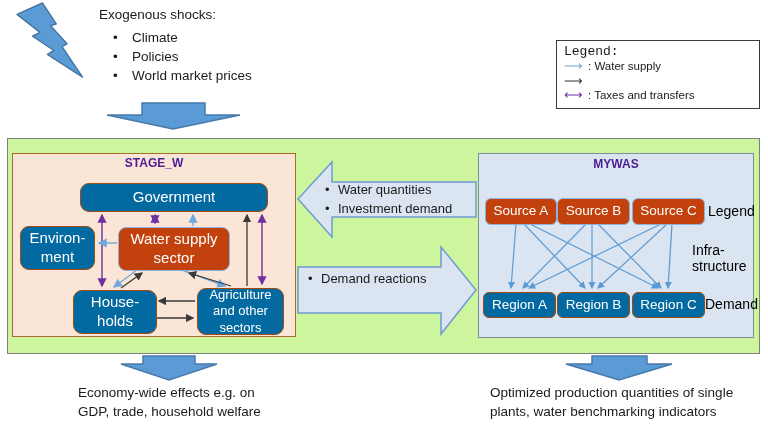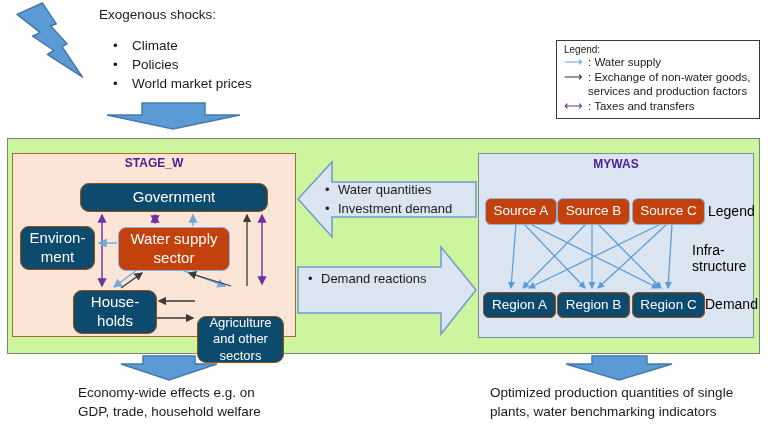--- a/index.html
+++ b/index.html
@@ -11,36 +11,36 @@
   }
   .abs{position:absolute;}
   .pre{white-space:pre-line;}
   
   .green-box{left:7px;top:138px;width:753px;height:216px;background:#ccf59e;border:1.5px solid #7f7f7f;box-sizing:border-box;}
   .stage-box{left:12px;top:153px;width:284px;height:184px;background:#fbe5d6;border:1.5px solid #a86a2d;box-sizing:border-box;}
   .mywas-box{left:478px;top:153px;width:276px;height:185px;background:#dbe5f1;border:1.5px solid #7f8c99;box-sizing:border-box;}
   .panel-title{font-weight:bold;font-size:12px;text-align:center;color:#4c1d95;}
   
   .node{position:absolute;display:flex;align-items:center;justify-content:center;text-align:center;color:#fff;line-height:1.25;z-index:5;}
-  .orange{background:#0c4a6e;border:1px solid #a04a0d;border-radius:9px;}
+  .orange{background:#0369a1;border:1px solid #a04a0d;border-radius:9px;}
   .blue{background:#c2410c;border:1px solid #8ab4dd;border-radius:8px;}
-  .f15{font-size:15px;} .f13{font-size:13px;margin-top:28px;} .f135{font-size:13.5px;}
+  .f15{font-size:15px;} .f13{font-size:13px;} .f135{font-size:13.5px;}
   
   .exo{left:99px;top:5px;width:200px;font-size:13.5px;line-height:19px;}
-  .exo-bullets{margin-top:12px;}
+  .exo-bullets{margin-top:4px;}
   .bullet-row{position:relative;padding-left:33px;}
   .bullet-row::before{content:"\2022";position:absolute;left:14px;}
   .flow-text{font-size:13px;line-height:18.5px;z-index:6;}
   .flow-text .bullet-row{padding-left:13px;}
   .flow-text .bullet-row::before{left:0;}
   .outcome{font-size:13.5px;line-height:18.5px;z-index:2;}
   .side-label{font-size:14px;color:#000;line-height:16px;z-index:6;}
   
   .legend{left:556px;top:40px;width:204px;background:#fff;border:1.3px solid #3a3a3a;box-sizing:border-box;padding:3px 7px 5px 7px;z-index:3;}
-  .legend-title{font-size:10px;}
+  .legend-title{font-size:13px;font-family:Liberation Mono, monospace;}
   .legend-item{display:flex;font-size:11.5px;line-height:14.5px;}
   .legend-icon{width:24px;flex:0 0 24px;font-size:13px;line-height:14.5px;}
   .legend-icon.blue-a{color:#6fa8dc;}
   .legend-icon.black-a{color:#333333;}
   .legend-icon.purple-a{color:#7030a0;}
   svg.overlay{position:absolute;left:0;top:0;width:768px;height:424px;z-index:4;pointer-events:none;}
 </style>
 </head>
 <body>
 
@@ -121,21 +121,20 @@
 </div>
 
 <div class="abs legend">
   <div class="legend-title">Legend:</div>
   <div class="legend-item">
     <span class="legend-icon blue-a">⟶</span>
     <span>: Water supply</span>
   </div>
   <div class="legend-item">
     <span class="legend-icon black-a">⟶</span>
-    <span>: Exchange of non-water goods, services and production factors</span>
   </div>
   <div class="legend-item">
     <span class="legend-icon purple-a">⟷</span>
     <span>: Taxes and transfers</span>
   </div>
 </div>
 
 <div class="node orange f15" style="left:80px;top:183px;width:186px;height:27px;">Government</div>
 <div class="node orange f15 pre" style="left:20px;top:226px;width:73px;height:42px;">Environ-
 ment</div>

